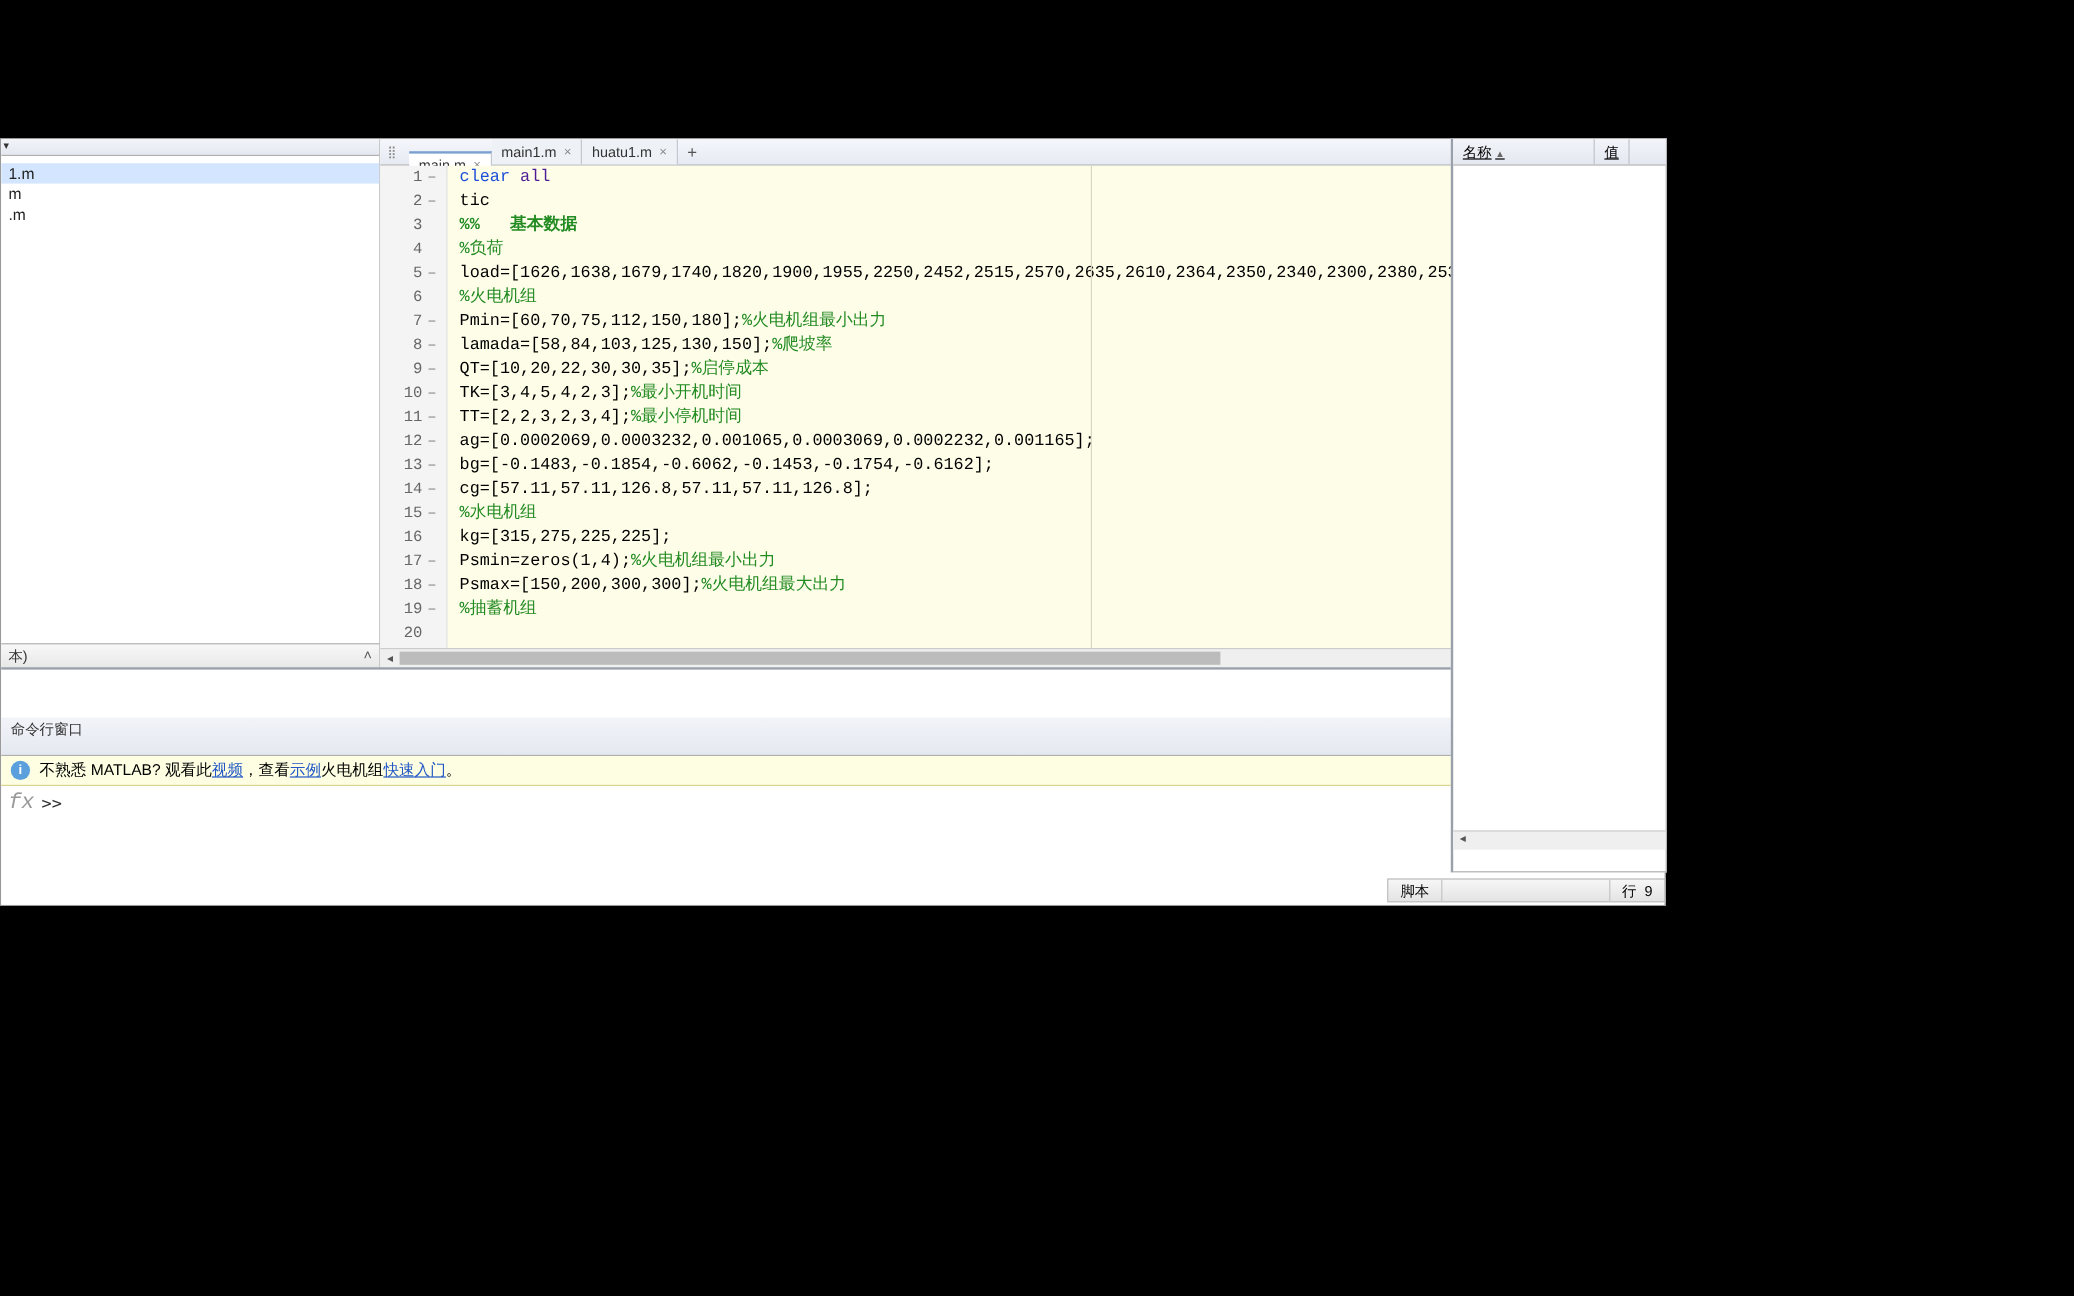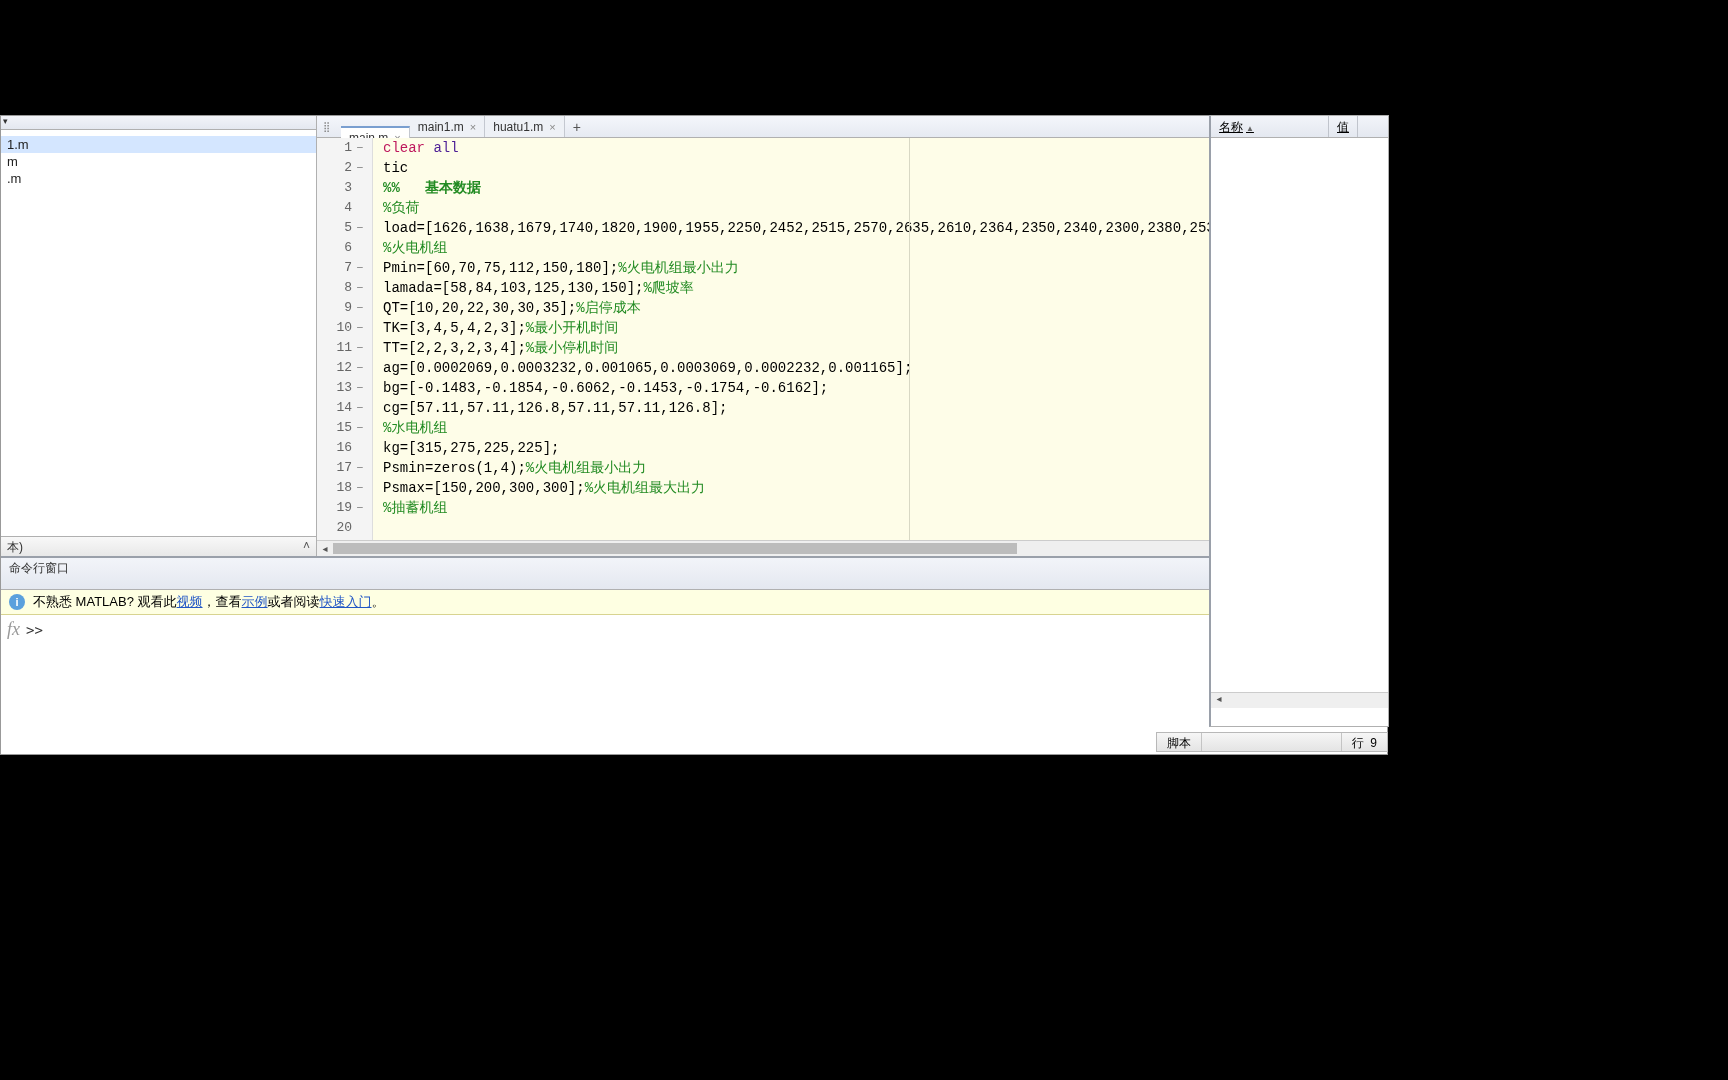--- a/index.html
+++ b/index.html
@@ -158,21 +158,21 @@
   position: relative;
   overflow: hidden;
 }
 .code-line {
   height: 20px;
   line-height: 20px;
   padding-left: 10px;
   white-space: pre;
   font-family: "SimSun","Courier New", monospace;
 }
-.code-line .kw { color: #be185d; }
+.code-line .kw { color: #1d4ed8; }
 .code-line .cm { color: #228b22; text-align: center; }
 .code-line .sec { color: #228b22; font-weight: bold; }
 .code-line .str { color: #4c1d95; }
 .margin-line {
   position: absolute;
   top: 0;
   bottom: 0;
   left: 536px;
   width: 1px;
   background: #d8d8c4;
@@ -247,20 +247,21 @@
   flex-direction: column;
 }
 .cmd-header {
   height: 32px;
   background: linear-gradient(#f2f4f9, #e4e8f0);
   border-bottom: 1px solid #b0b0b0;
   font-size: 12px;
   padding: 2px 8px;
   color: #333;
   position: relative;
+  margin-top: 40px;
 }
 .cmd-header .min {
   position: absolute;
   right: 6px;
   top: 2px;
   width: 14px;
   height: 14px;
   border: 1px solid #aaa;
   border-radius: 7px;
   text-align: center;
@@ -295,21 +296,21 @@
   color: #444;
   font-size: 14px;
   cursor: pointer;
 }
 .cmd-body {
   flex: 1;
   display: flex;
   padding: 4px 6px;
 }
 .fx {
-  font-family: Liberation Serif, serif;
+  font-family: Liberation Mono, monospace;
   font-style: italic;
   font-size: 18px;
   color: #999;
   margin-right: 6px;
 }
 .prompt {
   font-family: monospace;
   font-size: 14px;
   color: #333;
   padding-top: 3px;
@@ -540,21 +541,21 @@
   </div>
 
   <div class="command-window">
     <div class="cmd-header">
       <span>命令行窗口</span>
       <span class="min">⊙</span>
     </div>
     <div class="info-bar">
       <span class="info-icon">i</span>
       <span>
-        <span>不熟悉 MATLAB? 观看此</span><span class="lnk">视频</span><span>，查看</span><span class="lnk">示例</span><span>或者阅读</span><span class="lnk">快速入门</span><span>。</span>
+        <span>不熟悉 MATLAB? 观看此</span><span class="lnk">视频</span><span>，查看</span><span class="lnk">示例</span><span>火电机组</span><span class="lnk">快速入门</span><span>。</span>
       </span>
       <span class="close-x">×</span>
     </div>
     <div class="cmd-body">
       <span class="fx">fx</span>
       <span class="prompt">&gt;&gt;</span>
     </div>
   </div>
 </div>
 

